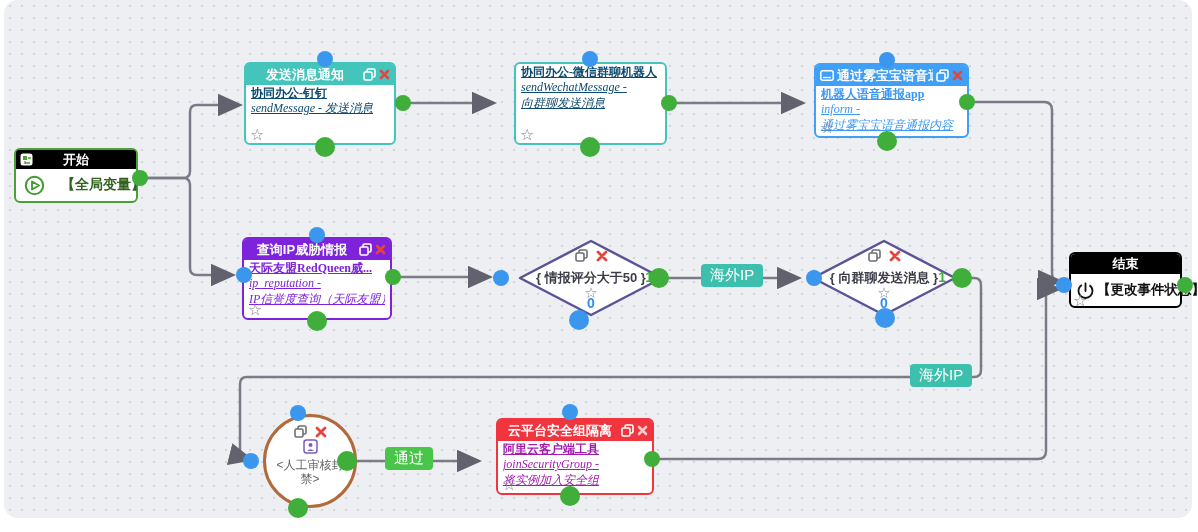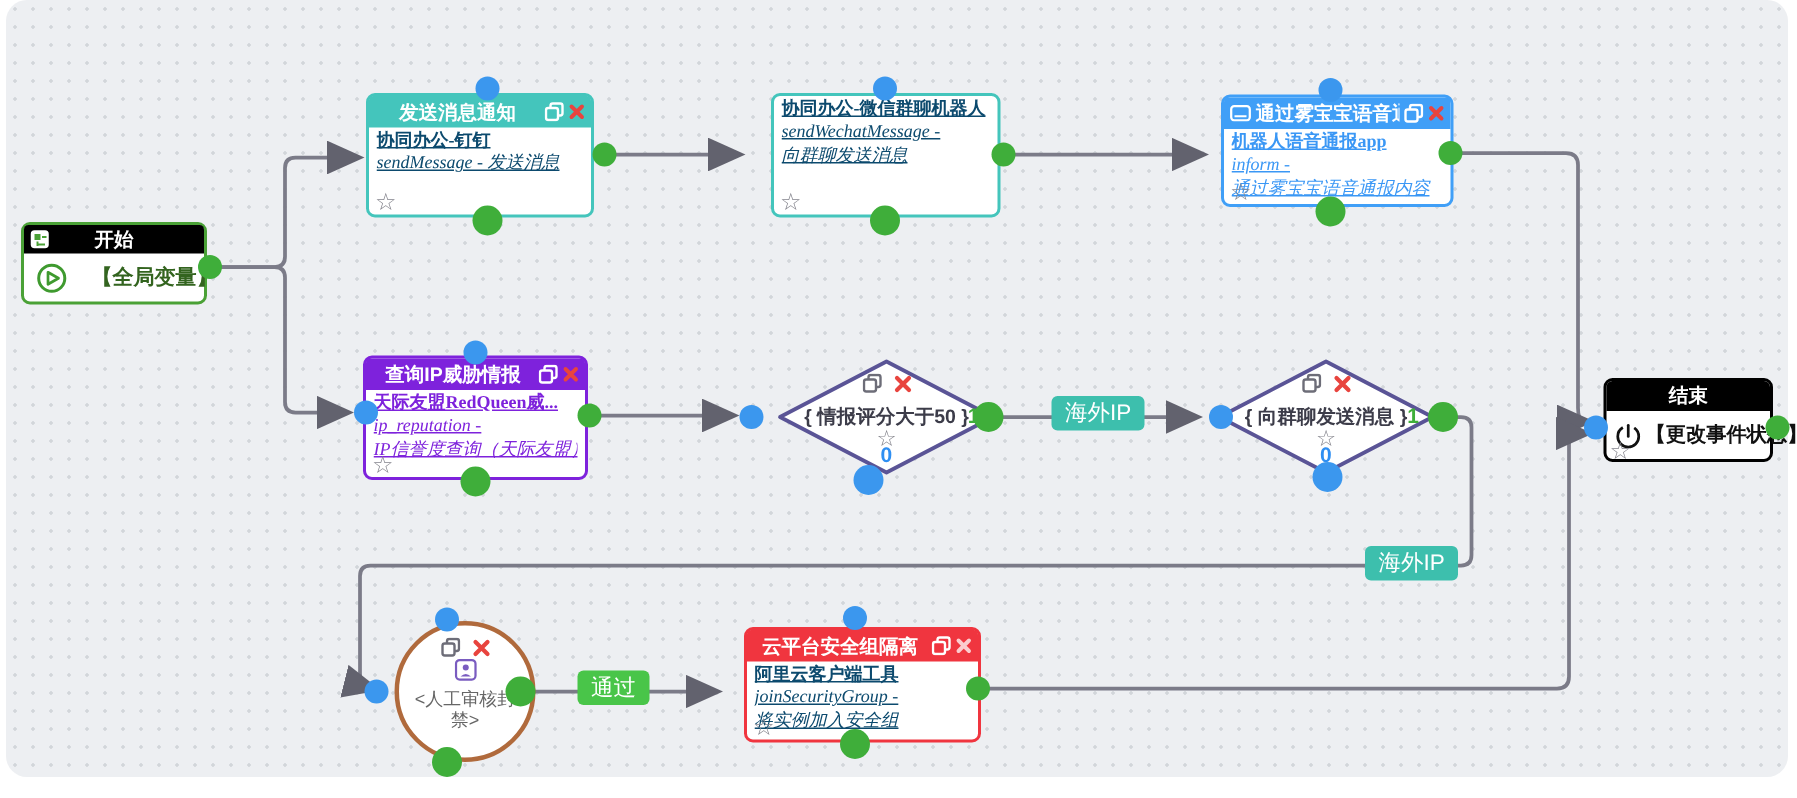--- a/index.html
+++ b/index.html
@@ -15,21 +15,21 @@
   .hd{height:21px;display:flex;align-items:center;color:#fff;font-weight:bold;font-size:13px;padding:0 4px;border-radius:3px 3px 0 0;gap:3px;}
   .hd-title{flex:1;text-align:center;white-space:nowrap;overflow:hidden;}
   .bd{position:relative;flex:1;padding:1px 5px 0 5px;font-family:"Liberation Serif",serif;}
   .bd .ln{font-size:12px;line-height:1.28;text-decoration:underline;white-space:nowrap;overflow:hidden;}
   .bd .l1{font-weight:bold;}
   .bd .it{font-style:italic;}
   .star{position:absolute;left:4px;bottom:0px;font-size:16px;line-height:1;color:#85858d;font-family:"DejaVu Sans",sans-serif;}
   .teal{border-color:#44c5bc}.teal .hd{background:#44c5bc}.teal .ln{color:#0c4a6e}
   .blue{border-color:#409ff7}.blue .hd{background:#409ff7}.blue .ln{color:#3a97f5}
   .purple{border-color:#7e22dc}.purple .hd{background:#7e22dc}.purple .ln{color:#7e22dc}
-  .red{border-color:#f0353f}.red .hd{background:#f0353f}.red .ln{color:#0c4a6e}
+  .red{border-color:#f0353f}.red .hd{background:#f0353f}.red .ln{color:#a21caf}
   .greenN{border-color:#4aa136}.greenN .hd{background:#000000;height:19px;}
   .blackN{border-color:#000}.blackN .hd{background:#000;height:20px;border-radius:4px 4px 0 0;}
   .ico{display:inline-flex;align-items:center;justify-content:center;flex:0 0 auto;}
   
   .start-bd{display:flex;align-items:center;gap:16px;padding:0 4px 0 8px;flex:1;}
   .start-txt{font-size:14px;font-weight:bold;color:#33641f;white-space:nowrap;}
   .end-bd{position:relative;display:flex;align-items:center;gap:2px;padding:0 2px 0 5px;flex:1;}
   .end-txt{font-size:13.5px;font-weight:bold;color:#111;white-space:nowrap;}
   
   .diamond{position:absolute;z-index:2;width:150px;height:80px;}

